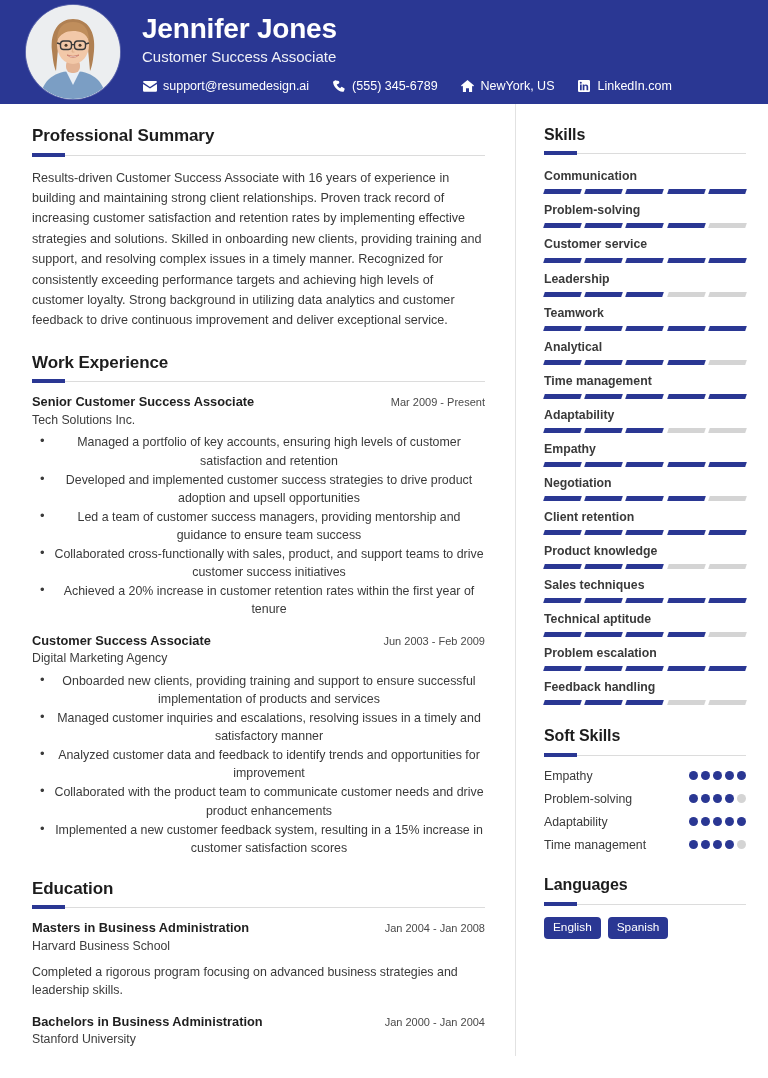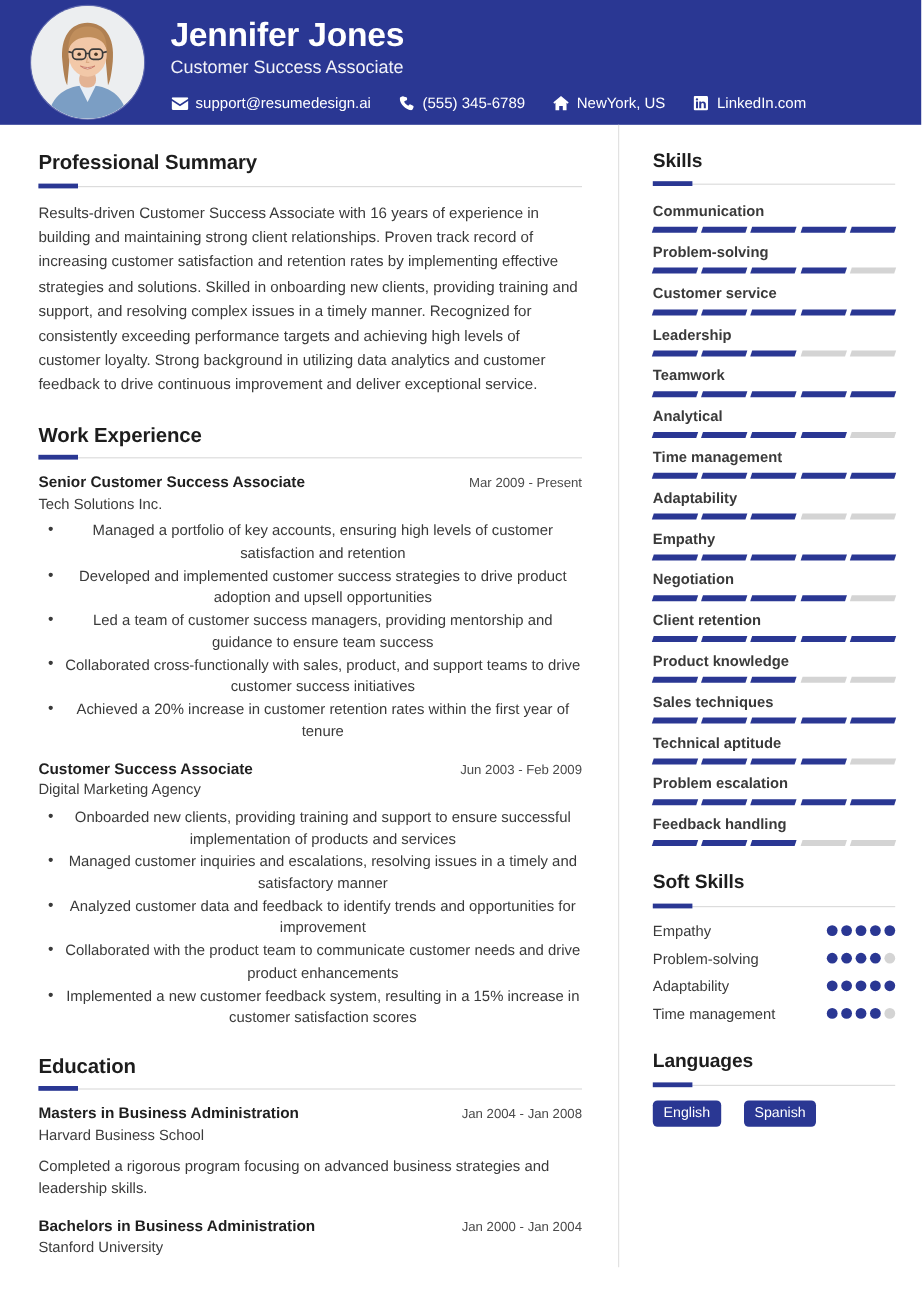--- a/index.html
+++ b/index.html
@@ -231,21 +231,21 @@
     height: 9px;
     border-radius: 50%;
     background: #d4d4d4;
   }
   .dot.on { background: #2a3793; }
 
   
   .lang-wrap {
     display: flex;
     flex-wrap: wrap;
-    gap: 19px;
+    gap: 7px;
     align-items: flex-end;
   }
   .lang-chip {
     background: #2a3793;
     color: #ffffff;
     font-size: 11.8px;
     padding: 4px 9px 5px 9px;
     border-radius: 4px;
     line-height: 1.15;
   }

